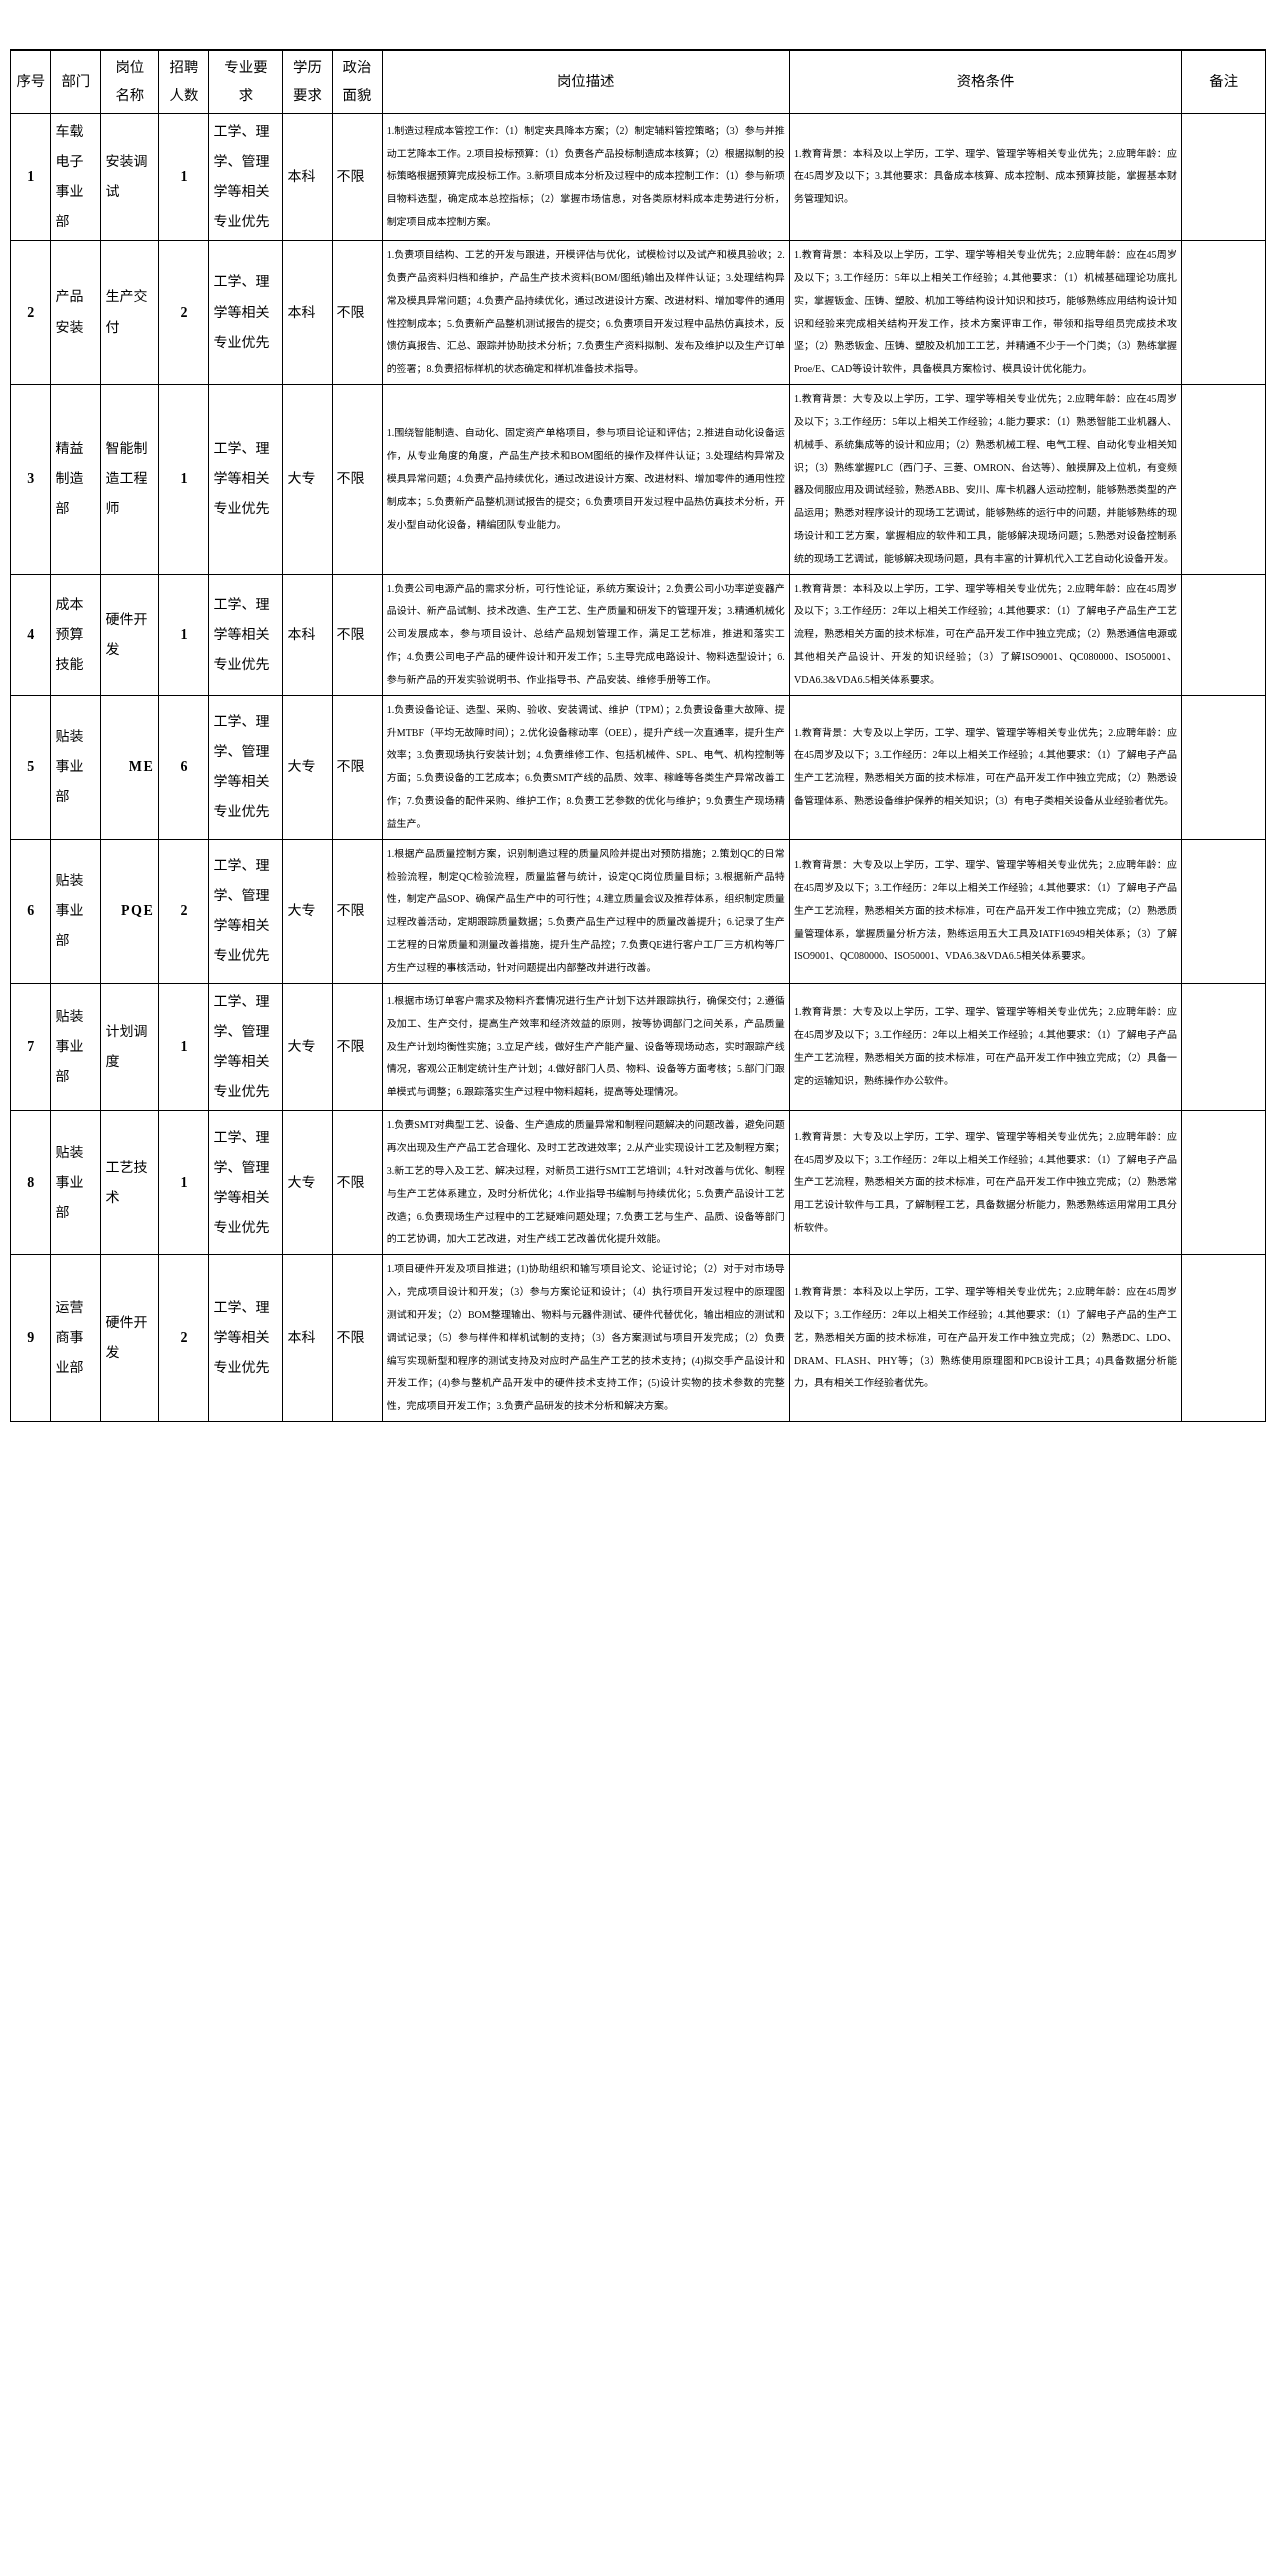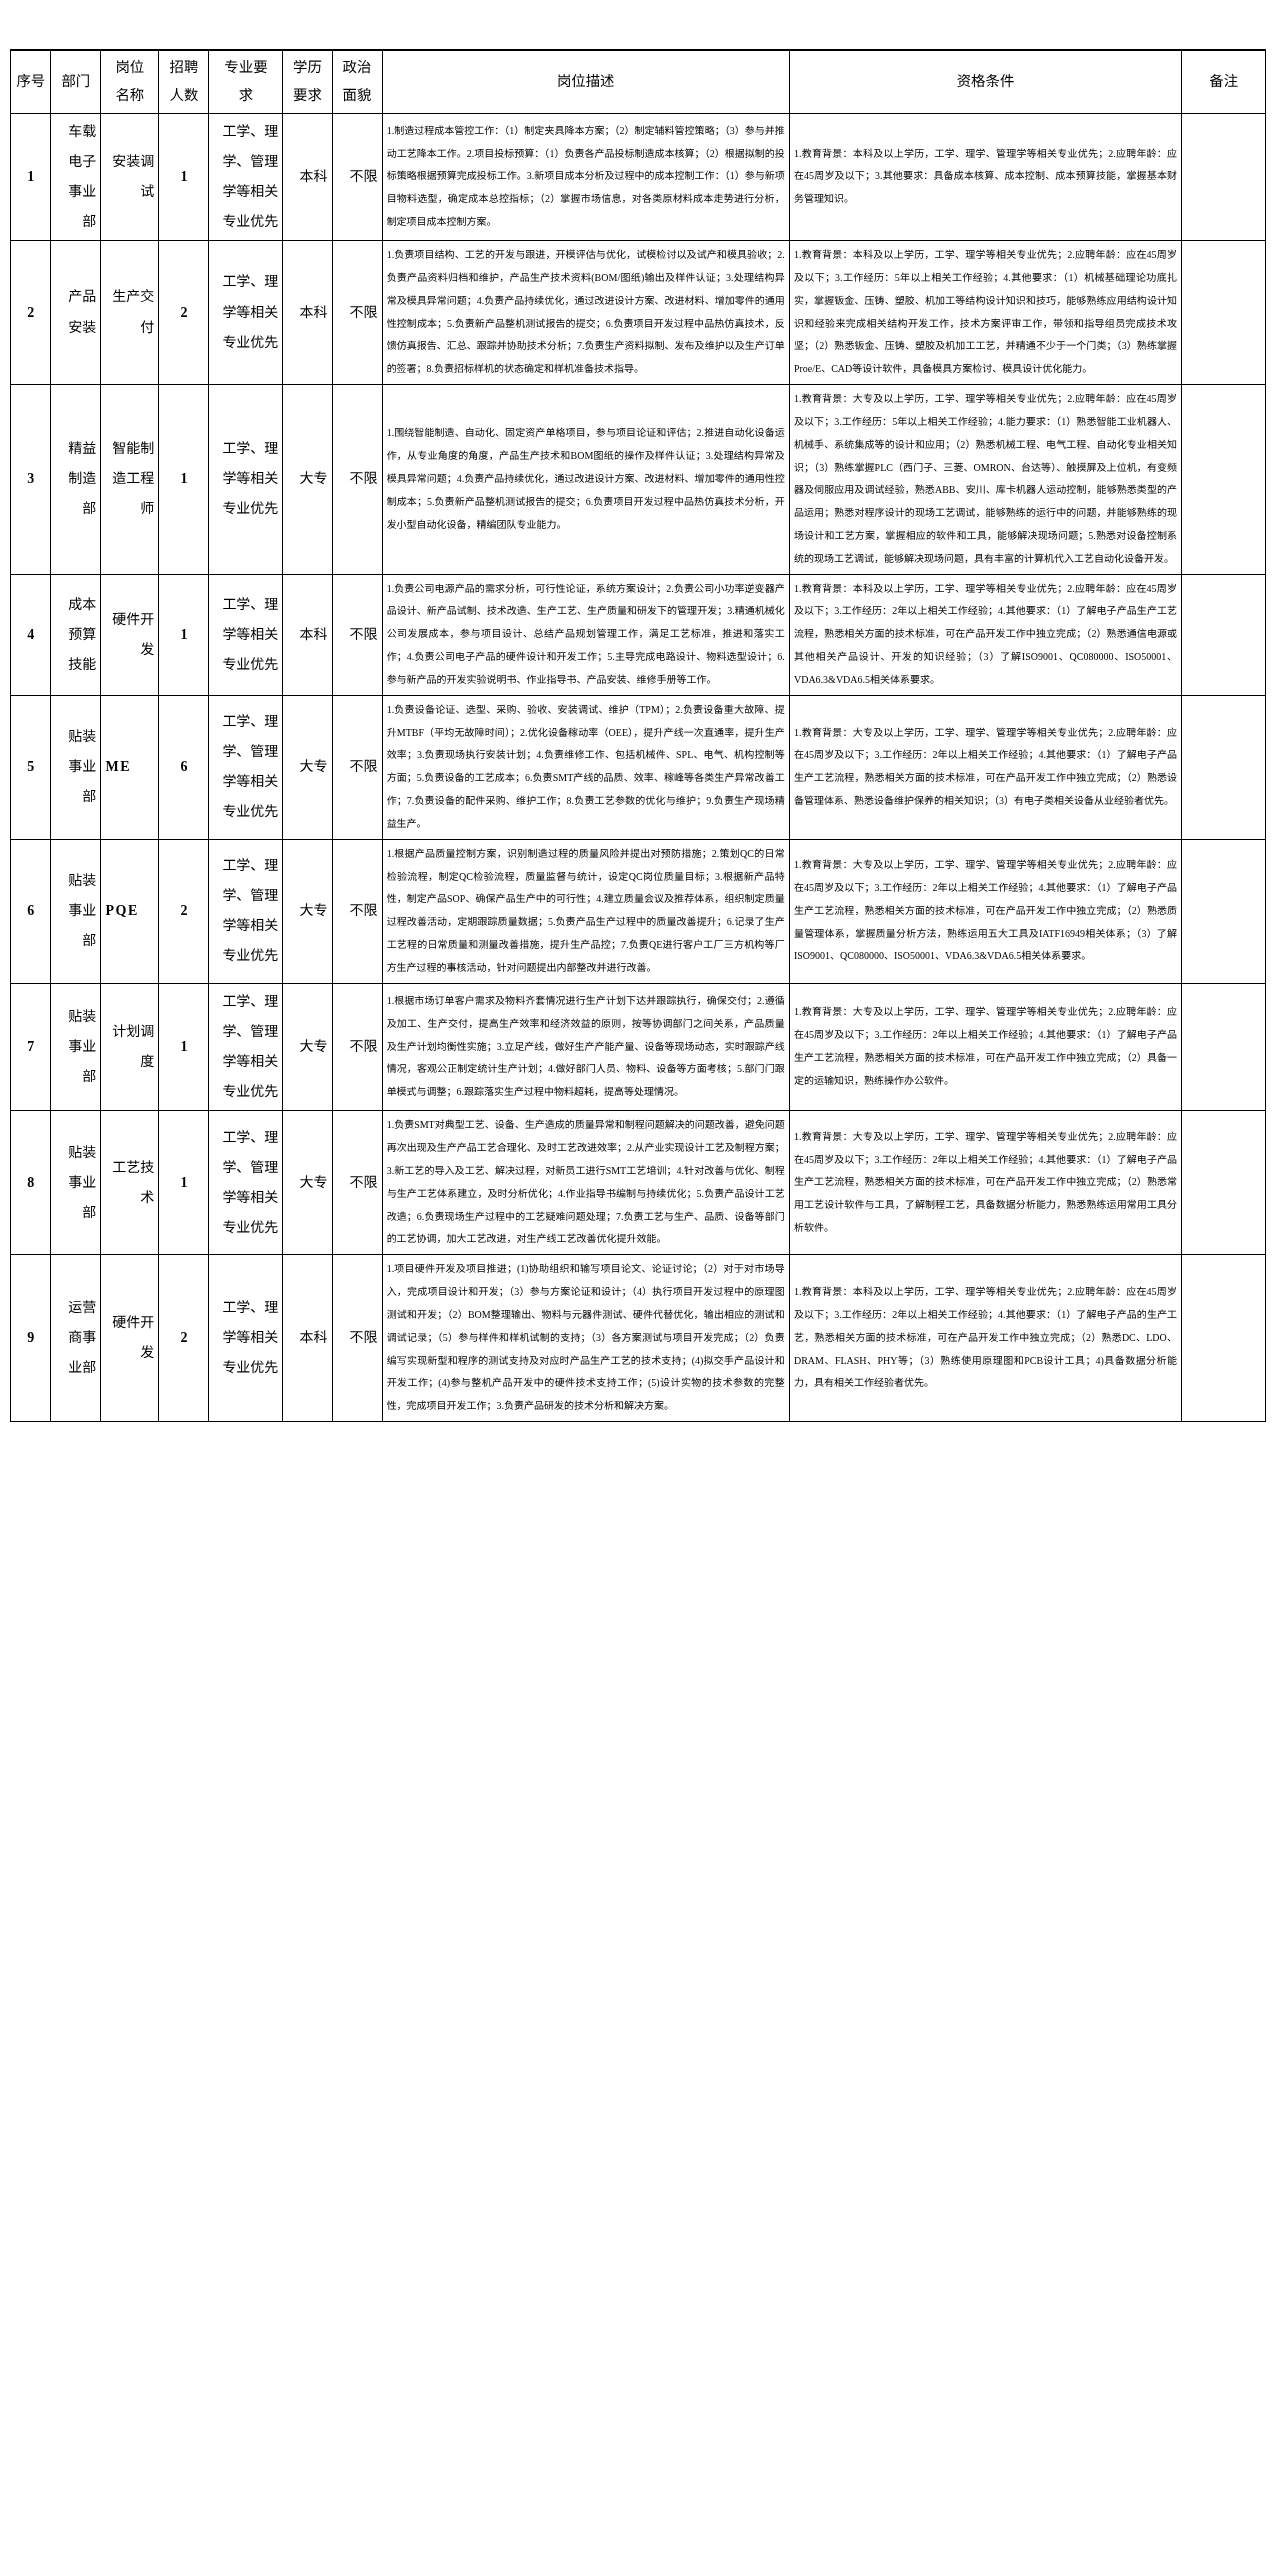--- a/index.html
+++ b/index.html
@@ -51,37 +51,37 @@
     font-size: 14.4px;
     line-height: 1.9;
     height: 63px;
     border-top-width: 2.1px;
   }
   table.job-table thead th.th-wide {
     font-size: 14.4px;
   }
   
   td.narrow {
+    text-align: left;
+    line-height: 2.15;
+    font-size: 14px;
+    word-break: break-all;
+  }
+  td.seq {
+    text-align: center;
+    font-size: 14px;
+    font-weight: bold;
+  }
+  td.count {
+    text-align: center;
+    font-size: 14px;
+    font-weight: bold;
+  }
+  td.post-latin {
     text-align: right;
-    line-height: 2.15;
-    font-size: 14px;
-    word-break: break-all;
-  }
-  td.seq {
-    text-align: center;
-    font-size: 14px;
-    font-weight: bold;
-  }
-  td.count {
-    text-align: center;
-    font-size: 14px;
-    font-weight: bold;
-  }
-  td.post-latin {
-    text-align: left;
     font-size: 14px;
     font-weight: bold;
     letter-spacing: 1.5px;
   }
   td.longtext {
     text-align: justify;
     text-justify: inter-ideograph;
     font-size: 10px;
     line-height: 2.28;
     vertical-align: middle;

